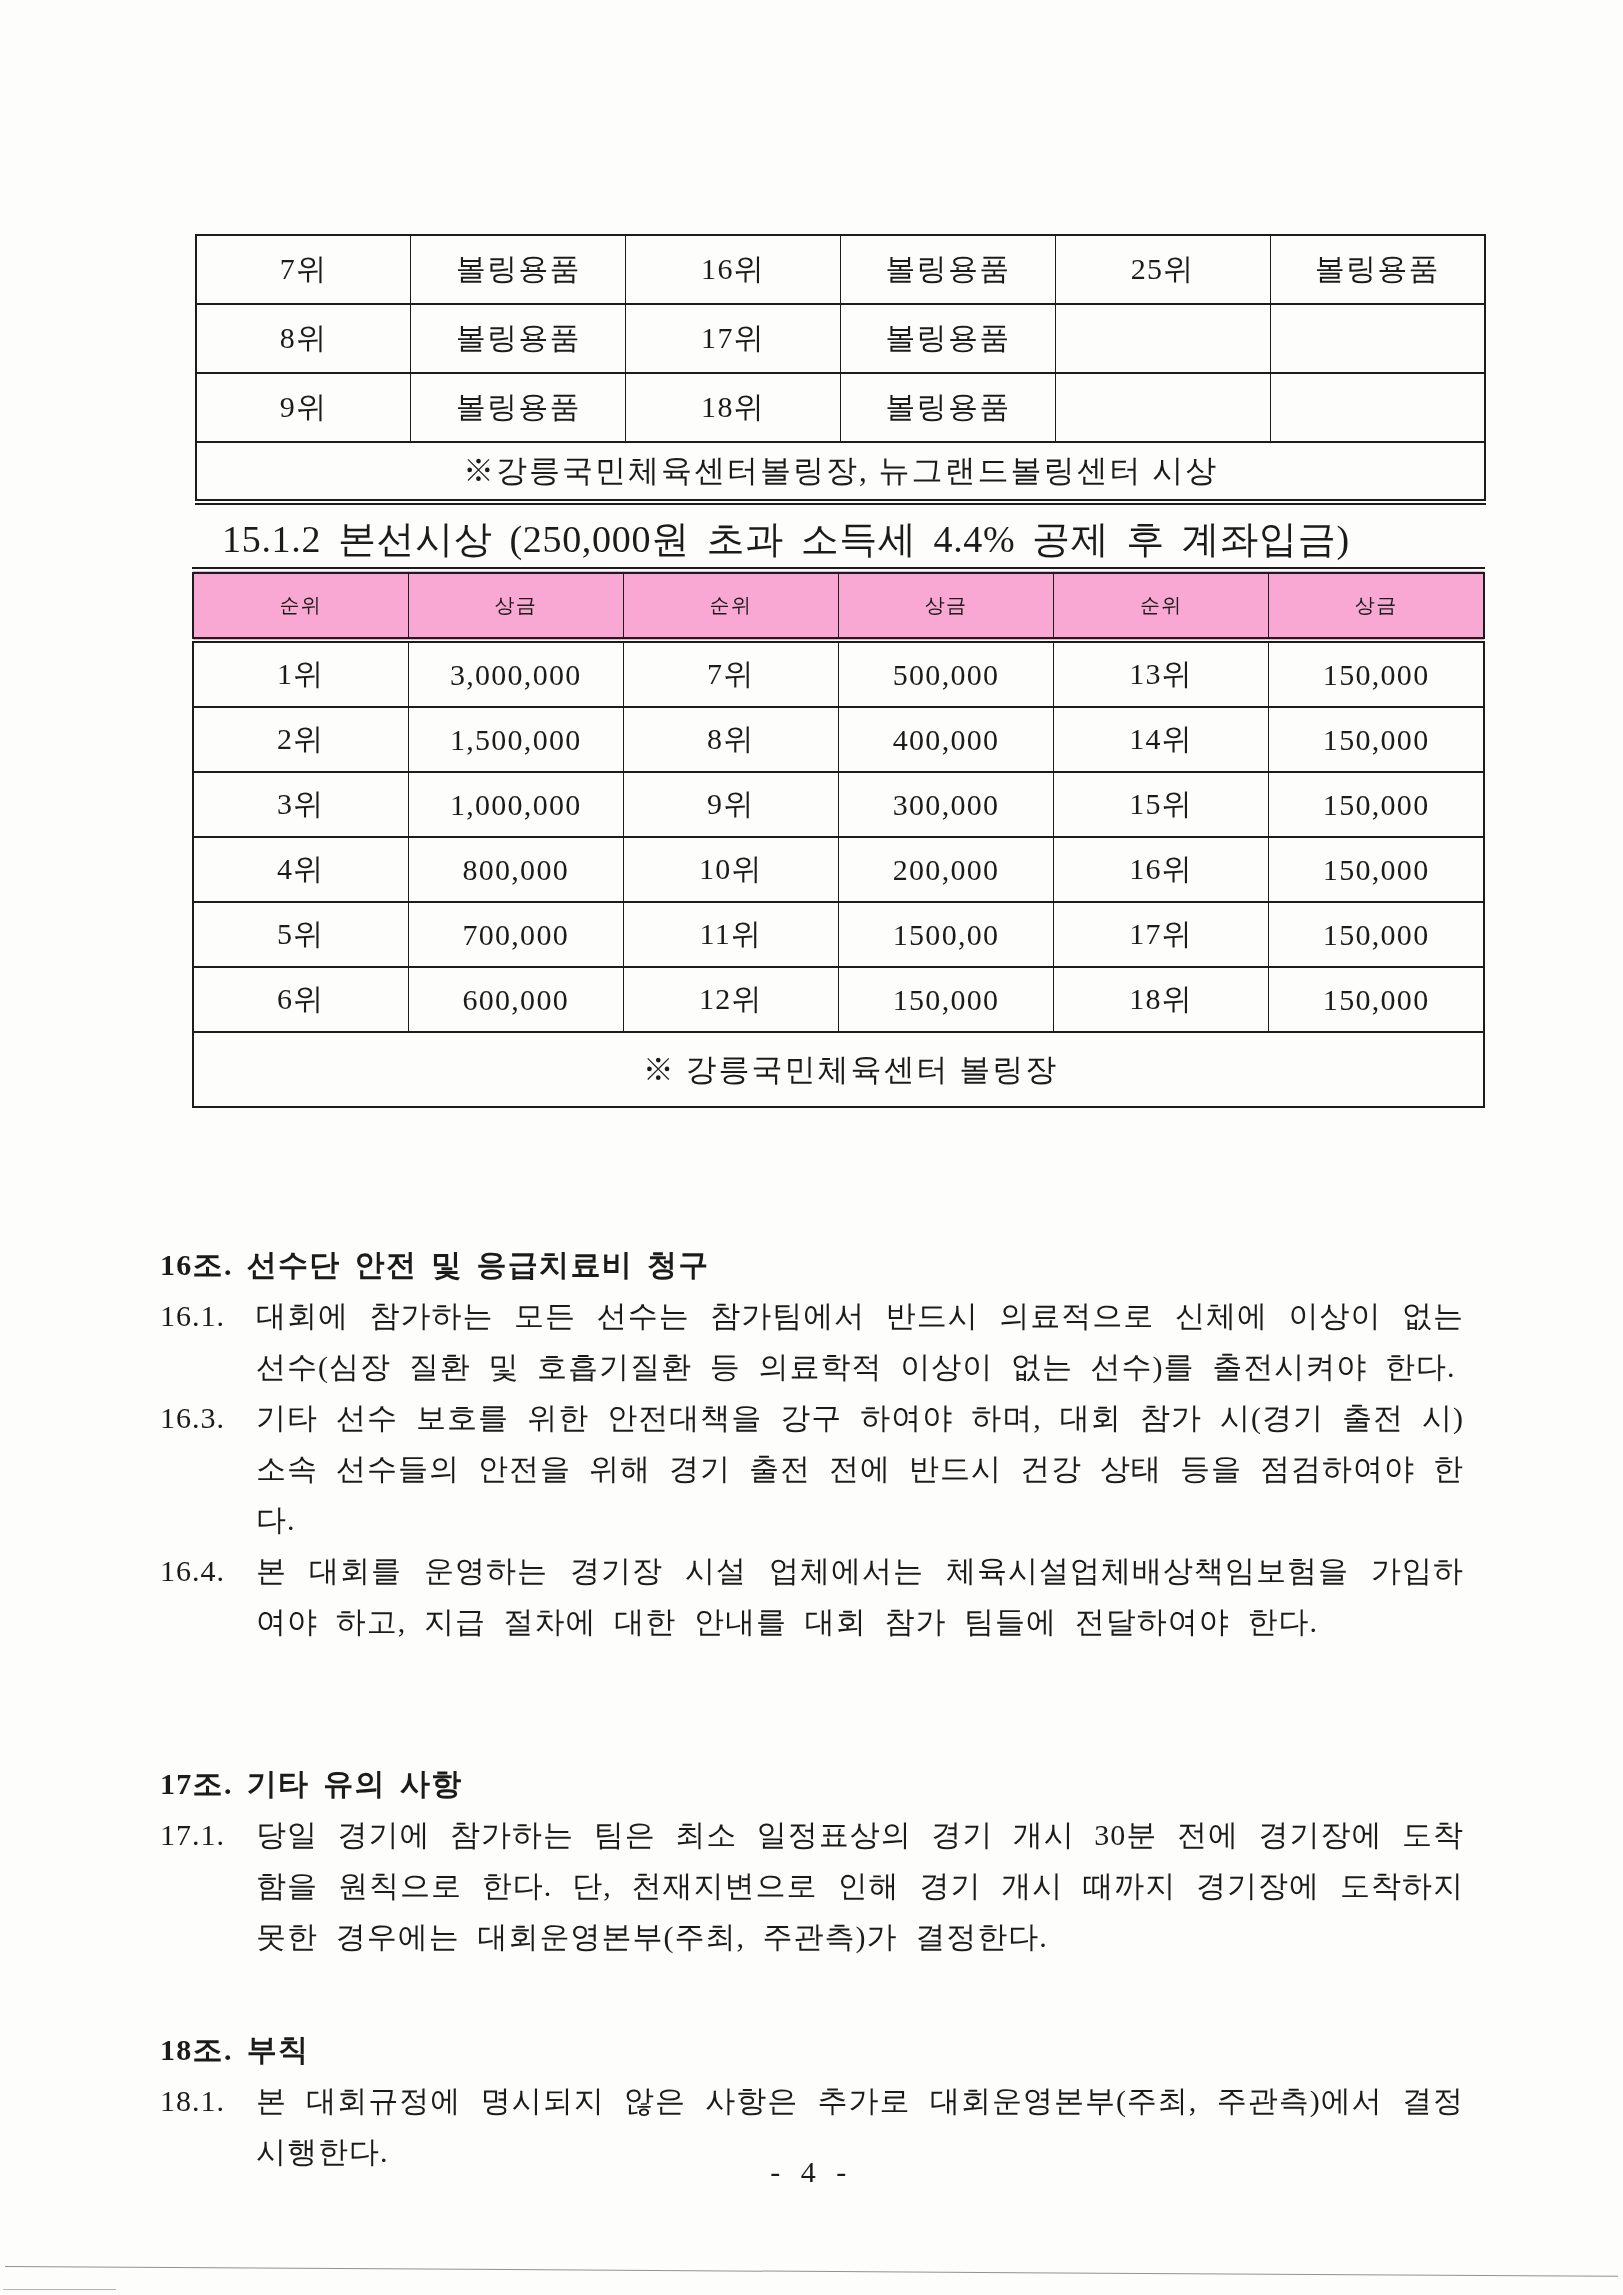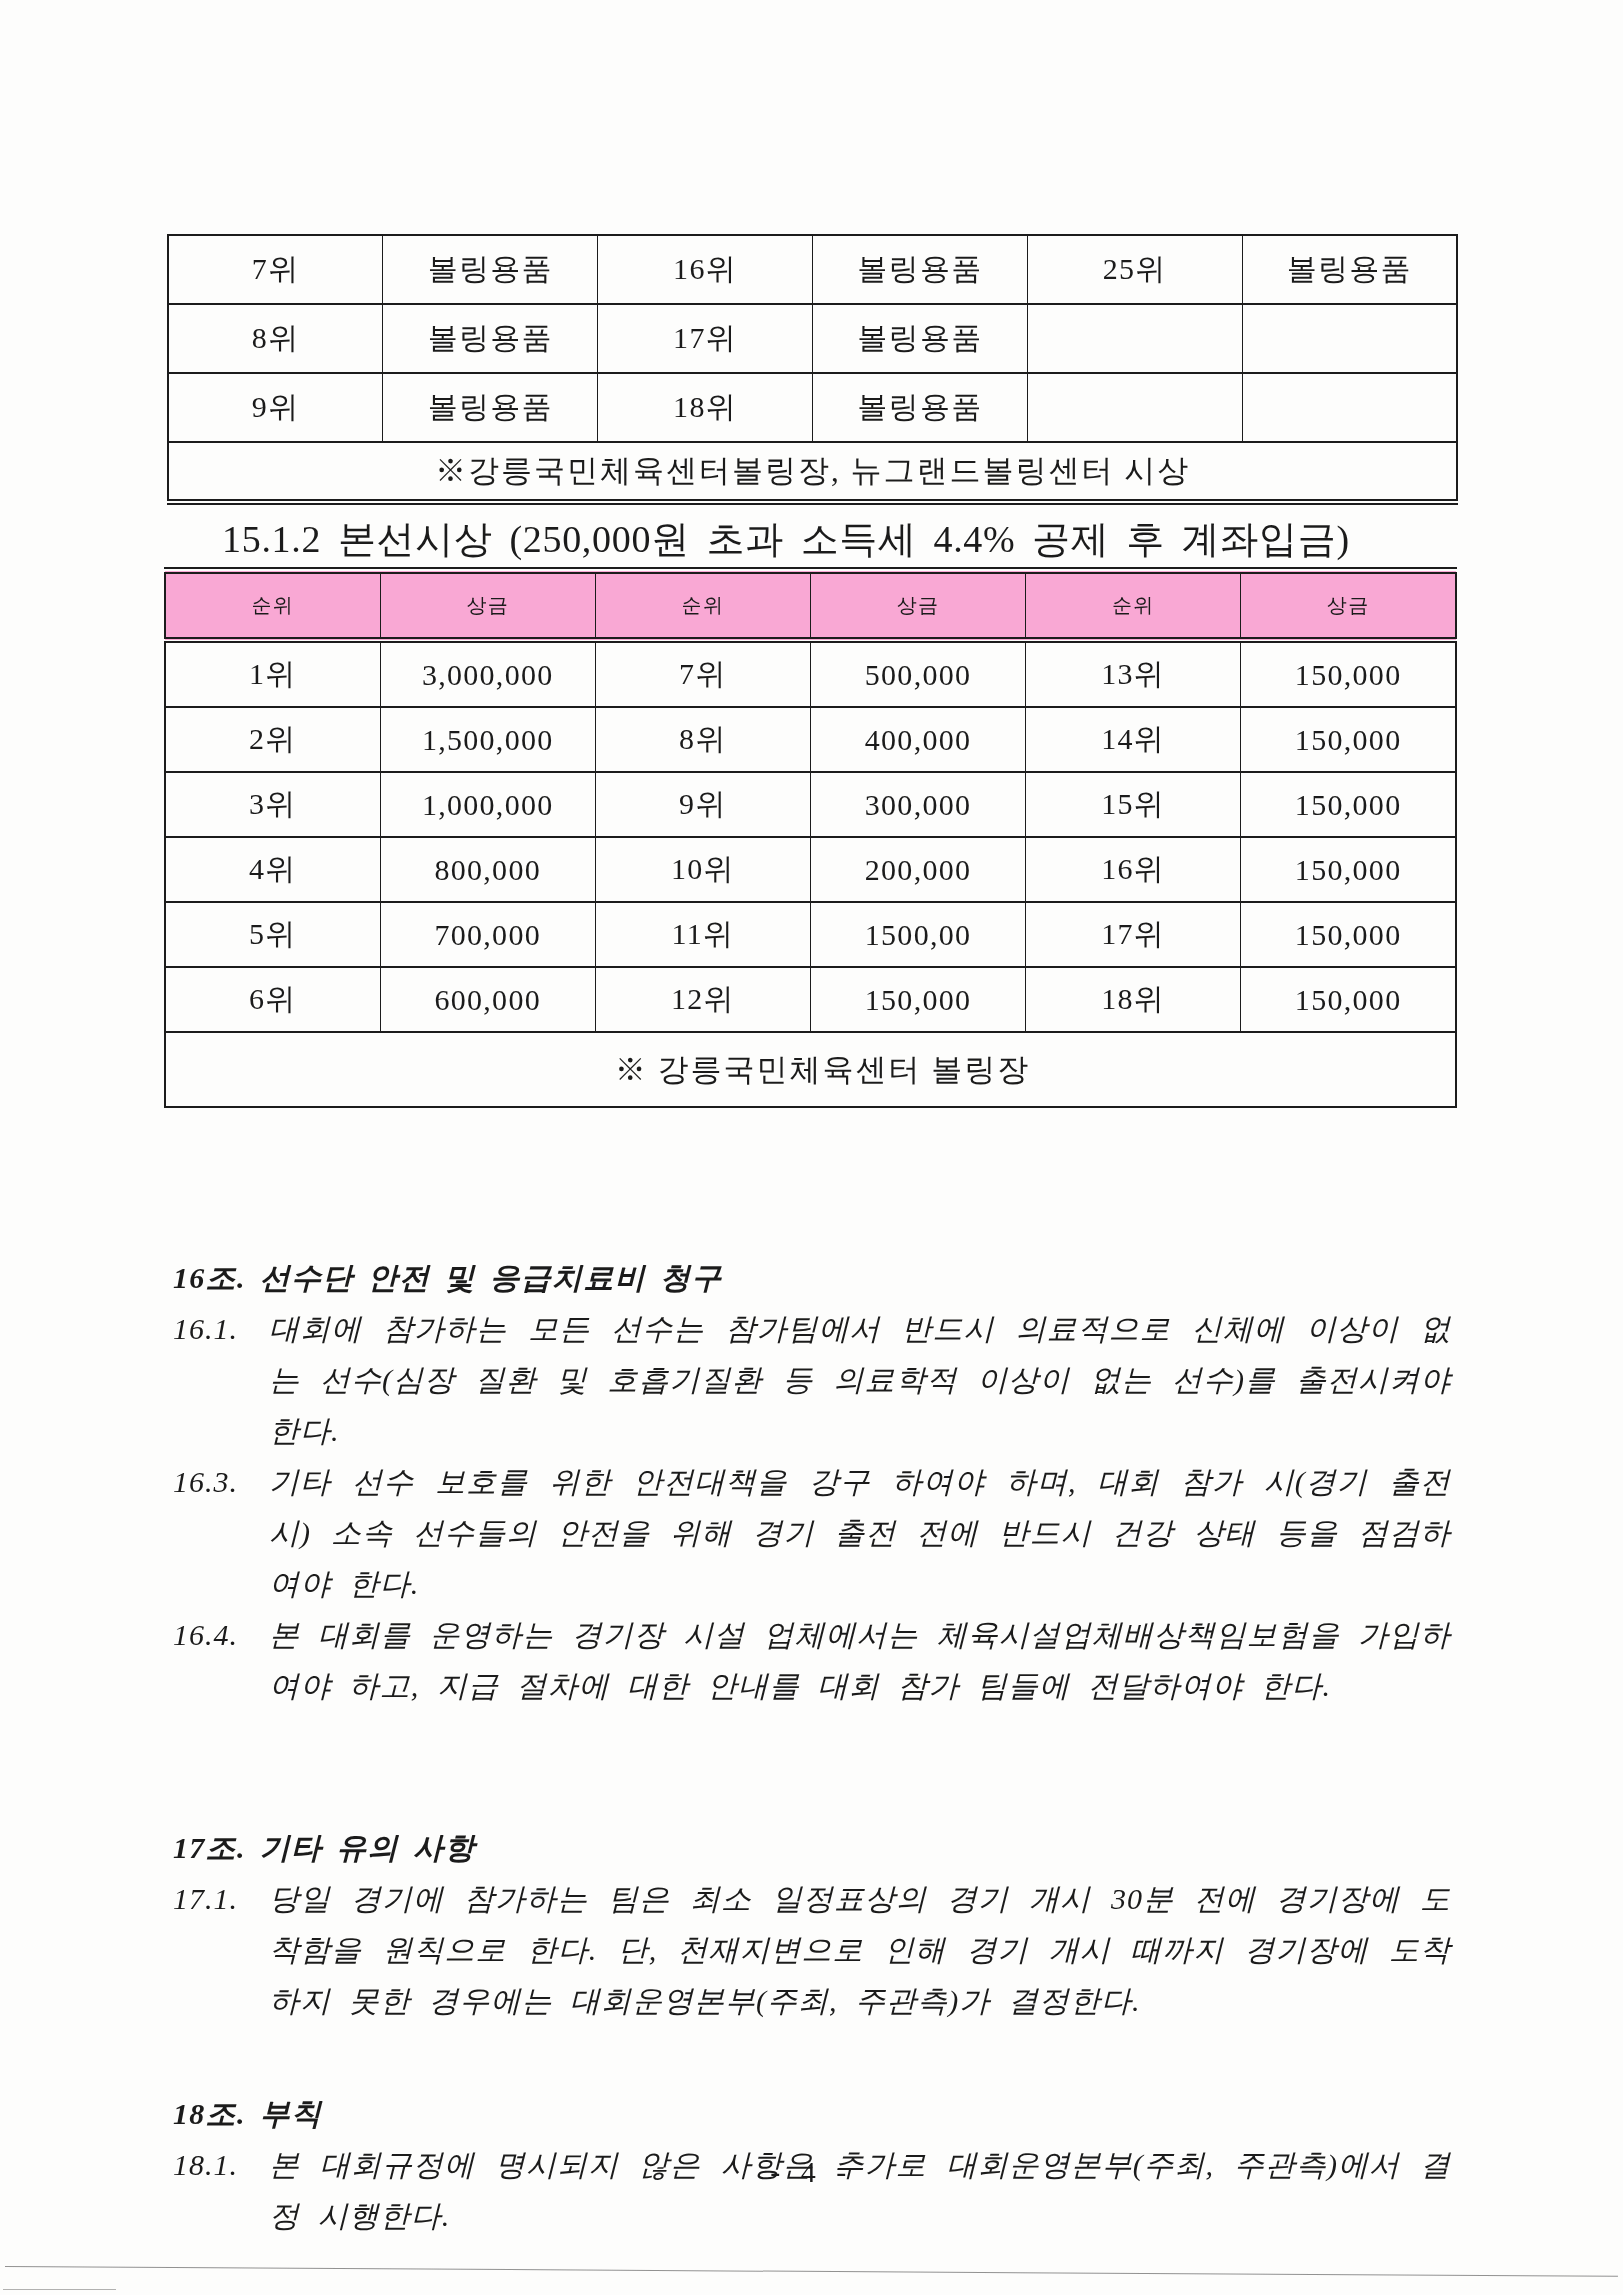--- a/index.html
+++ b/index.html
@@ -15,20 +15,21 @@
     color: #1b1b1b;
     overflow: hidden;
   }
 
   
   table {
     border-collapse: collapse;
     table-layout: fixed;
     position: absolute;
     background: transparent;
+    margin-left: 28px;
   }
   td, th {
     border-left: 1.3px solid #1c1c1c;
     border-right: 1.3px solid #1c1c1c;
     border-top: 2.6px solid #1c1c1c;
     border-bottom: 2.6px solid #1c1c1c;
     text-align: center;
     vertical-align: middle;
     font-size: 30px;
     font-weight: normal;
@@ -80,21 +81,21 @@
     width: 1304px;
     font-size: 30px;
     line-height: 51px;
     letter-spacing: 1px;
   }
   .article-title {
     font-weight: bold;
     letter-spacing: 1.3px;
     word-spacing: 5.2px;
   }
-  .article { margin: 13px; font-style: italic; }
+  .article { margin: 0; }
   .article + .article-gap-17 { margin-top: 111px; }
   .article-gap-18 { margin-top: 62px; }
   .clause {
     position: relative;
     padding-left: 96px;
   }
   .clause-num {
     position: absolute;
     left: 0;
     top: 0;

